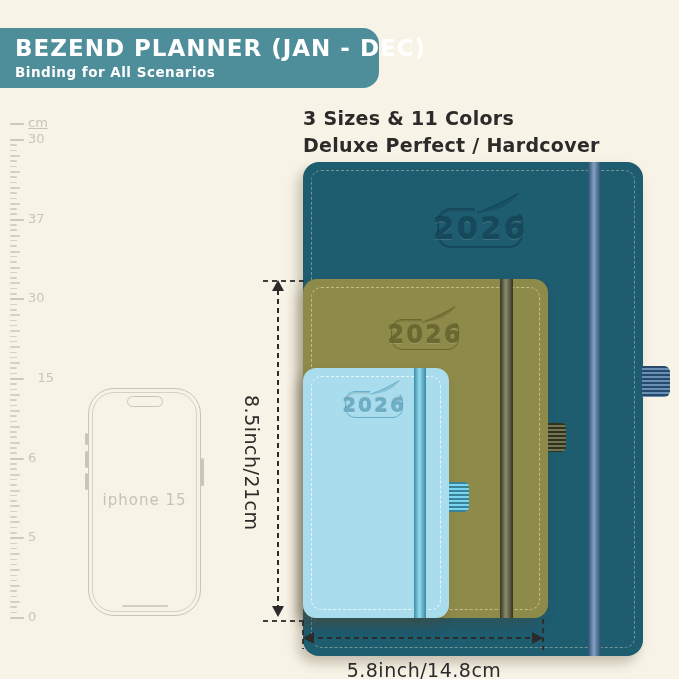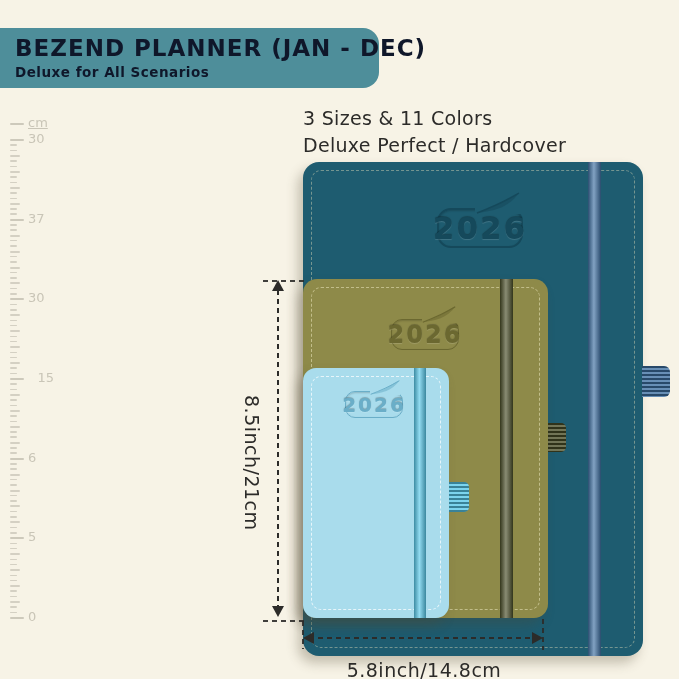--- a/index.html
+++ b/index.html
@@ -9,21 +9,21 @@
     background:#f7f3e6;
   }
   
   .banner{
     position:absolute; left:0; top:28px; width:379px; height:60px;
     border-radius:0 16px 16px 0; box-sizing:border-box; padding:7px 0 0 15px;
   }
   .banner-title{font-size:23px; font-weight:bold; letter-spacing:1px; white-space:nowrap;}
   .banner-subtitle{font-size:13.5px; font-weight:600; margin-top:3px; letter-spacing:.5px;}
   
-  .features{position:absolute; left:303px; top:105px; font-size:19px; font-weight:400; line-height:27px; letter-spacing:.3px;}
+  .features{position:absolute; left:303px; top:105px; font-size:19px; font-weight:700; line-height:27px; letter-spacing:.3px;}
   
   .ruler{position:absolute; left:10px; top:110px; width:62px; height:525px;}
   .tick{position:absolute; left:0; height:2px; background:#d4d0c3; border-radius:1px;}
   .tick.short{width:7px; height:1.5px;}
   .tick.med{width:10px;}
   .tick.long{width:14px; background:#cdc9bb;}
   .tick-label{position:absolute; left:18px; width:26px; font-size:13px; color:#c9c5b7; line-height:14px;}
   
   .phone{position:absolute; left:88px; top:388px; width:113px; height:228px;
     border:1.5px solid #c9c5b8; border-radius:26px; box-sizing:border-box;}
@@ -92,23 +92,23 @@
   .dim-label-v{position:absolute; left:241px; top:395px; writing-mode:vertical-rl;
     font-size:19px; font-weight:500; letter-spacing:.5px;}
   .dim-label-h{position:absolute; left:324px; top:659px; width:200px; text-align:center;
     font-size:19px; font-weight:500; letter-spacing:.5px;}
 </style>
 </head>
 <body>
 
 <div class="stage" style="background: rgb(247, 243, 230);">
 
-  <header class="banner" style="background: rgb(78, 142, 154); color: #0f172a;">
+  <header class="banner" style="background: rgb(78, 142, 154); color: #ffffff;">
     <div class="banner-title">BEZEND PLANNER (JAN - DEC)</div>
-    <div class="banner-subtitle">Deluxe for All Scenarios</div>
+    <div class="banner-subtitle">Binding for All Scenarios</div>
   </header>
 
   <div class="features" style="color: rgb(44, 43, 41);">
     <div>3 Sizes &amp; 11 Colors</div>
     <div>Deluxe Perfect / Hardcover</div>
   </div>
 
   <div class="ruler">
       <div class="tick long" style="top: 507px;"></div>
       <div class="tick-label" style="top: 500px;">0</div>
@@ -205,20 +205,30 @@
       <div class="tick short" style="top: 50.34px;"></div>
       <div class="tick med" style="top: 45.03px;"></div>
       <div class="tick short" style="top: 39.72px;"></div>
       <div class="tick short" style="top: 34.41px;"></div>
       <div class="tick long" style="top: 29.1px;"></div>
       <div class="tick-label" style="top: 22.1px;">30</div>
       <div class="tick long" style="top: 13.17px;"></div>
       <div class="tick-label" style="top: 6.17px; text-decoration: underline;">cm</div>
     </div>
 
+  <div class="phone" style="border-color: rgb(201, 197, 184);">
+    <div class="phone-screen"></div>
+    <div class="phone-island"></div>
+    <span class="pbtn mute"></span>
+    <span class="pbtn vol-up"></span>
+    <span class="pbtn vol-down"></span>
+    <span class="pbtn power"></span>
+    <div class="phone-label">iphone 15</div>
+    <div class="phone-home"></div>
+  </div>
 
   <div class="planner teal" style="background: rgb(30, 92, 112);">
     <div class="stitch" style="border-color: rgba(224, 219, 183, 0.5);"></div>
     <div class="logo" style="color: rgb(21, 73, 91);">
       <span class="feather" style="background: rgb(30, 92, 112);">
         <svg viewBox="0 0 44 22">
             <path d="M1 21 C10 18 20 14 28 9 C34 5 39 2 43 1 C38 8 31 13 24 16 C16 19 8 20 1 21 Z" fill="currentColor" opacity="0.55"></path>
             <path d="M1 21 C14 16 30 9 43 1" stroke="currentColor" stroke-width="1.4" fill="none"></path>
           </svg>
       </span>

